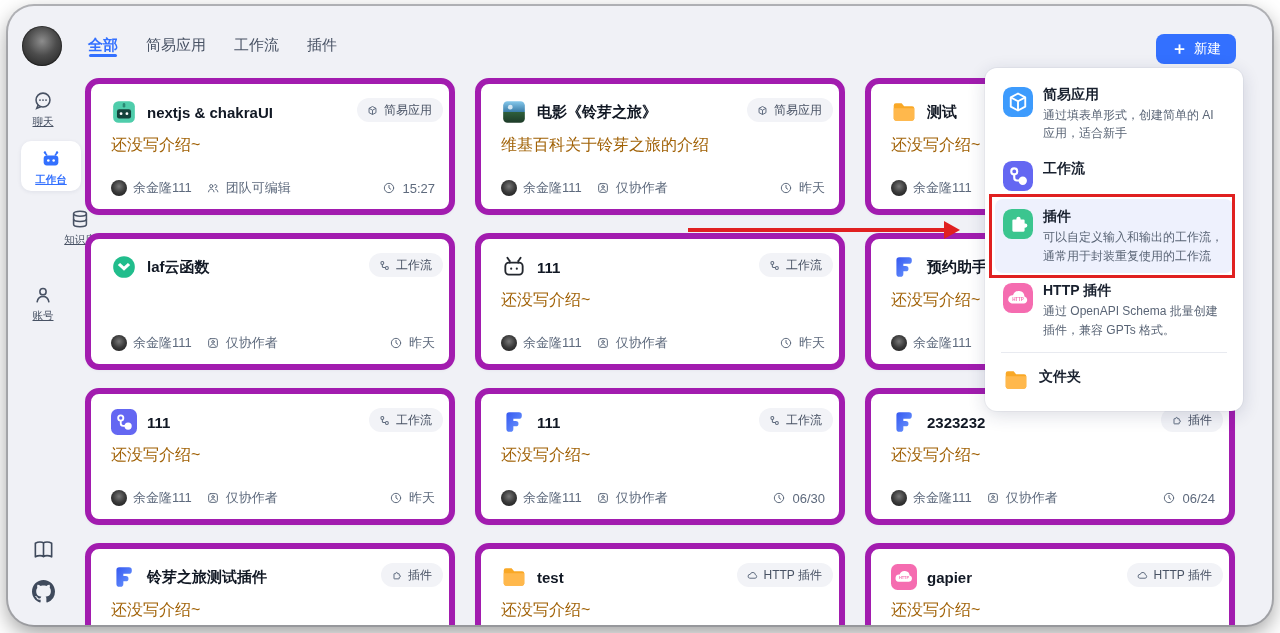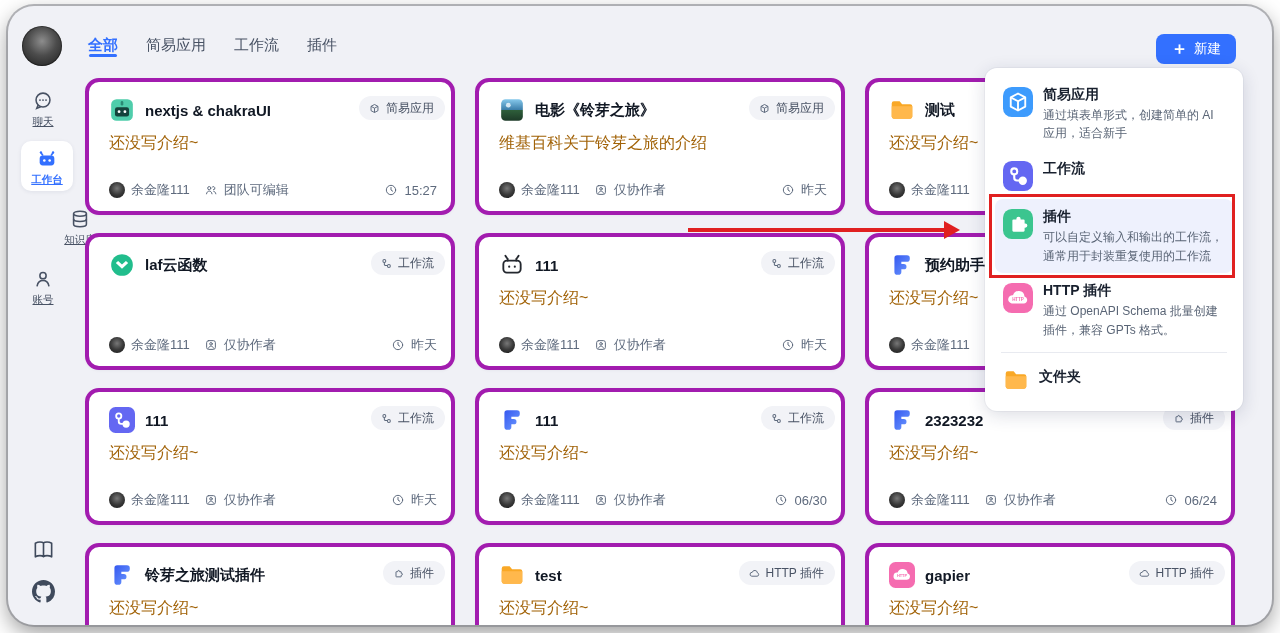--- a/index.html
+++ b/index.html
@@ -7,38 +7,38 @@
   .window{position:absolute;left:8px;top:6px;width:1264px;height:619px;border-radius:26px;
     background:#f0f1f6;box-shadow:0 0 0 2px rgba(125,128,134,.55),0 8px 22px rgba(0,0,0,.4);overflow:hidden;}
   
   .sidebar{position:absolute;left:0;top:0;width:70px;height:100%;}
   .avatar-big{position:absolute;left:14px;top:20px;width:40px;height:40px;border-radius:50%;
     background:radial-gradient(circle at 50% 38%,#8d8d8d 0%,#4c4c4c 45%,#1d1d1d 100%);
     box-shadow:inset 0 0 0 1px rgba(0,0,0,.35);}
   .side-item{position:absolute;left:0;width:70px;text-align:center;color:#485264;}
   .side-item .s-ic{display:block;margin:0 auto;width:22px;height:22px;}
   .side-item .s-label{display:block;font-size:10.5px;margin-top:3px;color:#485264;text-decoration:underline;}
-  .side-item.active{left:13px;width:52px;height:50px;background:#fff;border-radius:10px;
+  .side-item.active{left:13px;width:60px;height:50px;background:#fff;border-radius:10px;
     box-shadow:0 1px 4px rgba(30,40,80,.08);padding-top:7px;box-sizing:border-box;}
   .side-item.active .s-label{color:#3370ff;font-weight:bold;}
   .side-bottom{position:absolute;left:0;width:70px;text-align:center;}
   .side-bottom .s-ic{width:23px;height:23px;margin:0 auto;display:block;}
   
   .tabs{position:absolute;left:80px;top:30px;display:flex;gap:28px;font-size:15px;color:#485264;}
   .tab{position:relative;padding-bottom:2px;cursor:pointer;}
   .tab.active{color:#3370ff;font-weight:bold;}
   .tab.active::after{content:"";position:absolute;left:1px;right:1px;bottom:0;height:3px;border-radius:2px;background:#3370ff;}
   .new-btn{position:absolute;top:28px;right:36px;height:30px;padding:0 15px;border:none;border-radius:8px;
     background:#3370ff;color:#fff;font-size:13.5px;display:flex;align-items:center;gap:6px;cursor:pointer;
     font-family:inherit;}
   .new-btn .plus{font-size:17px;font-weight:bold;line-height:1;margin-top:-1px;}
   
   .grid{position:absolute;left:77px;top:72px;width:1150px;display:grid;
     grid-template-columns:repeat(3,370px);gap:18px 20px;grid-auto-rows:137px;}
-  .card{position:relative;background:#fff;border:4px solid #a21caf;border-radius:14px;box-sizing:border-box;
+  .card{position:relative;background:#fff;border:6px solid #a21caf;border-radius:14px;box-sizing:border-box;
     box-shadow:0 1px 3px rgba(25,35,70,.04);overflow:hidden;}
   .card-head{position:absolute;left:20px;top:15px;display:flex;align-items:center;gap:10px;}
   .app-icon{width:26px;height:26px;flex:0 0 26px;}
   .app-icon svg{width:26px;height:26px;display:block;}
   .card-title{font-size:15px;font-weight:bold;color:#111824;white-space:nowrap;}
   .tag{position:absolute;top:14px;right:6px;height:24px;display:flex;align-items:center;gap:5px;
     background:#f2f3f7;border-radius:12px;padding:0 11px 0 9px;font-size:12px;color:#485264;}
   .tag-ic svg{width:13px;height:13px;display:block;}
   .card-desc{position:absolute;left:20px;top:49px;right:18px;font-size:16px;color:#a16207;line-height:1.5;}
   .card-foot{position:absolute;left:20px;right:14px;bottom:12px;display:flex;align-items:center;gap:6px;
@@ -102,21 +102,21 @@
           <span class="s-label">工作台</span>
         </div>
         <div class="side-item" style="top: 202px; padding-left: 37px;">
           <span class="s-ic"><svg viewBox="0 0 24 24" fill="none" stroke="#485264" stroke-width="1.7">
               <ellipse cx="12" cy="6.2" rx="7" ry="2.7"></ellipse>
               <path d="M5 6.2v11.6c0 1.5 3.1 2.7 7 2.7s7-1.2 7-2.7V6.2"></path>
               <path d="M5 12c0 1.5 3.1 2.7 7 2.7s7-1.2 7-2.7"></path>
             </svg></span>
           <span class="s-label">知识库</span>
         </div>
-        <div class="side-item" style="top: 262px;">
+        <div class="side-item" style="top: 278px;">
           <span class="s-ic"><svg viewBox="0 0 24 24" fill="none" stroke="#485264" stroke-width="1.7" stroke-linecap="round">
               <circle cx="12" cy="8.4" r="3.4"></circle>
               <path d="M5.6 19.4c.7-3.9 3.2-5.8 6.4-5.8s5.7 1.9 6.4 5.8"></path>
             </svg></span>
           <span class="s-label">账号</span>
         </div>
       </div>
     <div id="side-bottom">
         <div class="side-bottom" style="top: 532px;">
           <span class="s-ic"><svg viewBox="0 0 24 24" fill="none" stroke="#3f4a5c" stroke-width="1.7" stroke-linejoin="round">

